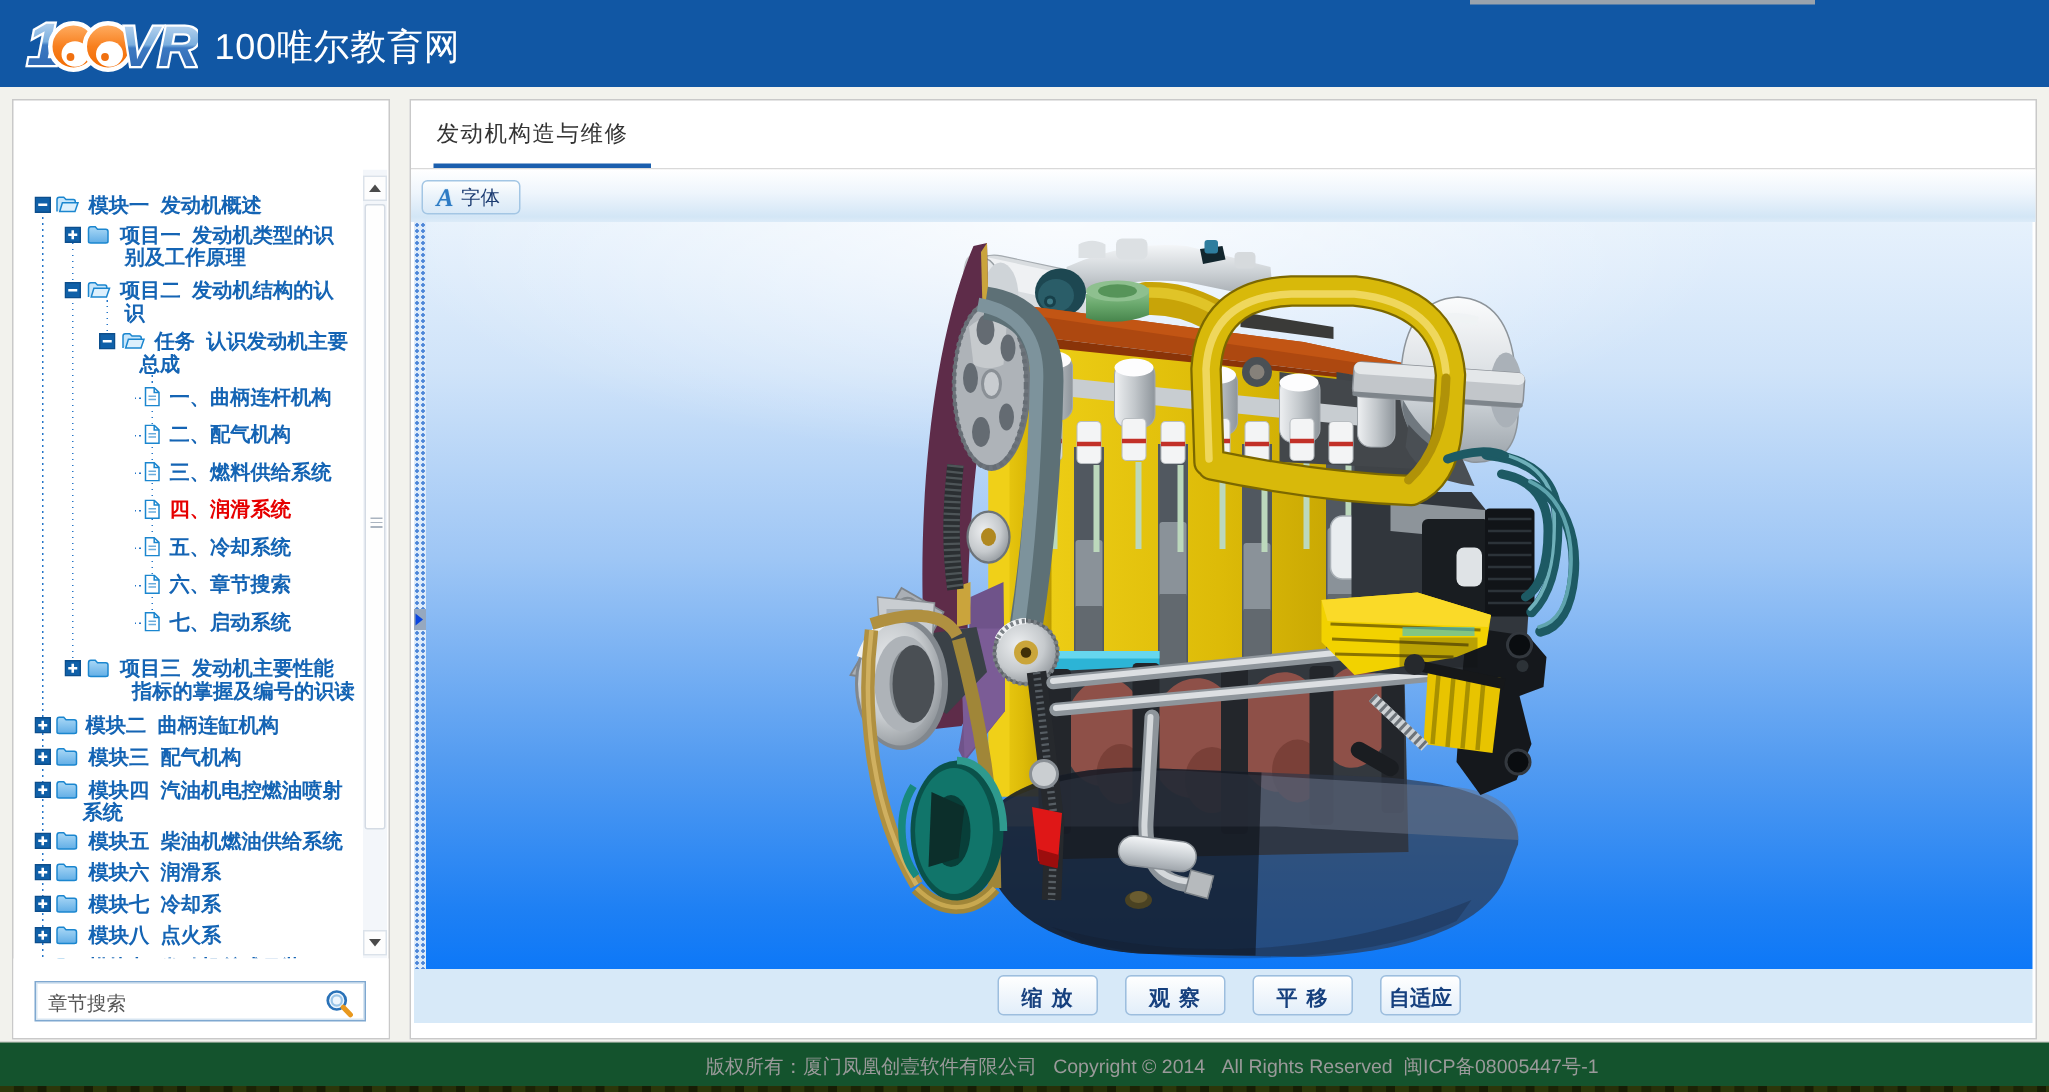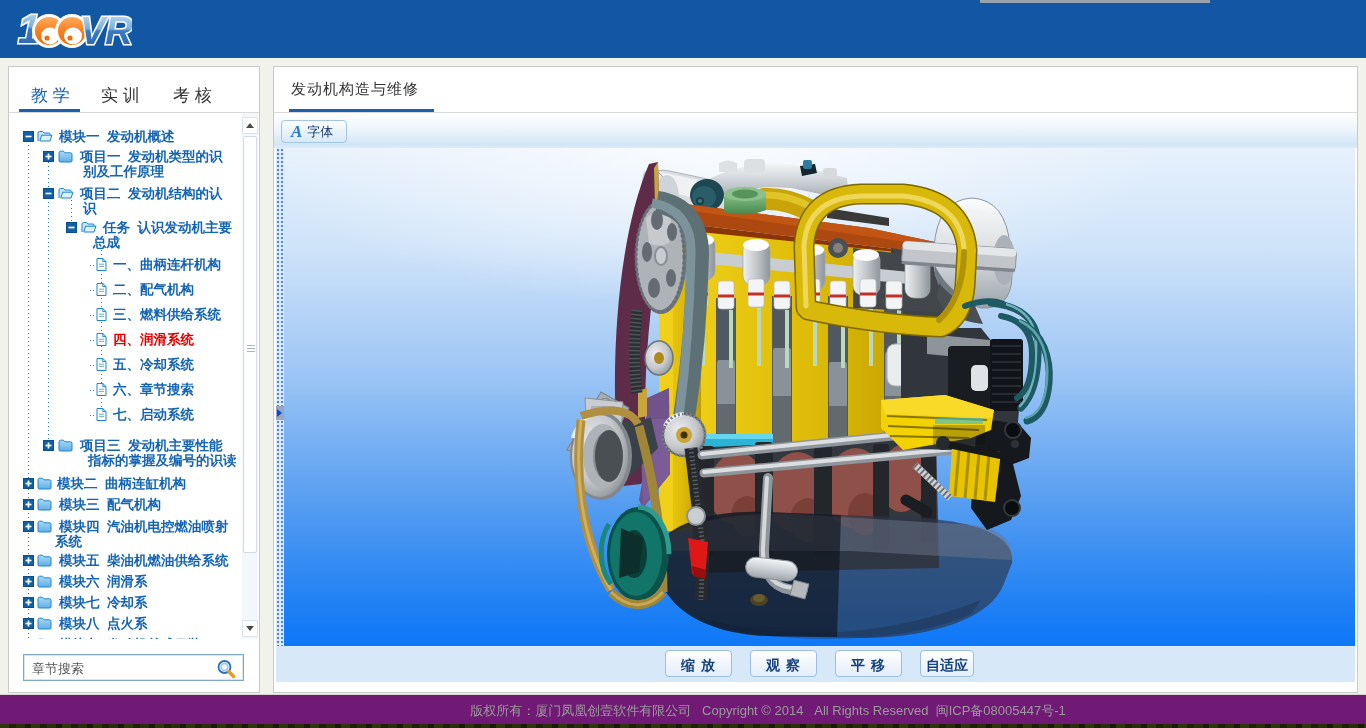--- a/index.html
+++ b/index.html
@@ -66,21 +66,21 @@
   background-size:4px 4px; }
 #sphandle { position:absolute; left:0; top:258px; width:8px; height:14px; background:#96a8bf; display:flex; align-items:center; }
 #sphandle i { width:0;height:0;border-top:4px solid transparent;border-bottom:4px solid transparent;border-left:5px solid #0a46e0; margin-left:1px;}
 
 #btnstrip { position:absolute; left:2px; top:579px; width:1079px; height:36px; background:#d7e9f8; display:flex; justify-content:center; gap:18px; padding:4px 0 0 8px; }
 .vbtn { height:27px; width:67px; border:1px solid #9dbede; border-radius:4px; background:linear-gradient(#ffffff,#f2f7fc 45%,#e2eefa);
   font-size:14px; font-weight:bold; color:#16407e; letter-spacing:6px; padding:4px 0 0 5px; text-align:center; white-space:nowrap; }
 .vbtn.last { width:54px; letter-spacing:0; padding:4px 0 0 0; }
 
 
-#footer { position:absolute; left:0; top:694px; width:1366px; height:30px; background:#701a75; border-top:1px solid #d7d7d2; }
+#footer { position:absolute; left:0; top:694px; width:1366px; height:30px; background:#14532d; border-top:1px solid #d7d7d2; }
 #footer .txt { position:absolute; left:170px; top:7px; width:1196px; text-align:center; font-size:13px; color:#9a9a9a; }
 #grass { position:absolute; left:0; top:724px; width:1366px; height:4px; background:#222a06;
   background-image:linear-gradient(90deg, #2c370a 0 9px, #1c2305 9px 16px, #273009 16px 25px, #171d04 25px 31px); background-size:31px 4px;}
 </style>
 </head>
 <body>
 
 <div id="header">
   <div id="topgray"></div>
   <svg id="logo" width="116" height="44" viewBox="0 0 116 44">
@@ -105,30 +105,24 @@
       <ellipse cx="34" cy="29" rx="9" ry="8.5" fill="#fff"></ellipse>
       <circle cx="31" cy="31" r="2.6" fill="#f07010"></circle>
       <circle cx="56" cy="24" r="15.5" fill="url(#lgo)" stroke="#fff" stroke-width="3"></circle>
       <ellipse cx="57" cy="29" rx="9" ry="8.5" fill="#fff"></ellipse>
       <circle cx="54" cy="31" r="2.6" fill="#f07010"></circle>
     </g>
     <g font-family="Liberation Sans, sans-serif" font-weight="bold" font-style="italic" font-size="38">
       <text x="64" y="37" fill="url(#lgb)" stroke="#fff" stroke-width="3" paint-order="stroke">VR</text>
     </g>
   </svg>
+  <div id="sitename">100唯尔教育网</div>
 </div>
 
 <div id="sidebar">
-  <div id="tabs">
-    <span class="tab act" style="left:22px;">教 学</span>
-    <span class="tab" style="left:92px;">实 训</span>
-    <span class="tab" style="left:164px;">考 核</span>
-    <div id="tabrule"></div>
-    <div id="tabline"></div>
-  </div>
   <div id="treewrap">
     <div id="tree">
         <div style="position:absolute;left:19px;top:28px;width:1px;height:508px;background-image:repeating-linear-gradient(180deg,#2575c8 0 1px,transparent 1px 4px)"></div>
 <div style="position:absolute;left:39px;top:49px;width:1px;height:284px;background-image:repeating-linear-gradient(180deg,#2575c8 0 1px,transparent 1px 4px)"></div>
 <div style="position:absolute;left:62px;top:87px;width:1px;height:28px;background-image:repeating-linear-gradient(180deg,#2575c8 0 1px,transparent 1px 4px)"></div>
 <div style="position:absolute;left:92px;top:137px;width:1px;height:165px;background-image:repeating-linear-gradient(180deg,#2575c8 0 1px,transparent 1px 4px)"></div>
 <svg class="ic" style="left:14px;top:18px" width="11" height="11" viewBox="0 0 11 11">
           <rect x="0.5" y="0.5" width="10" height="10" fill="#1060a8" stroke="#0c4e8c"></rect>
           <line x1="2.5" y1="5.5" x2="8.5" y2="5.5" stroke="#fff" stroke-width="1.7"></line>
         </svg>

